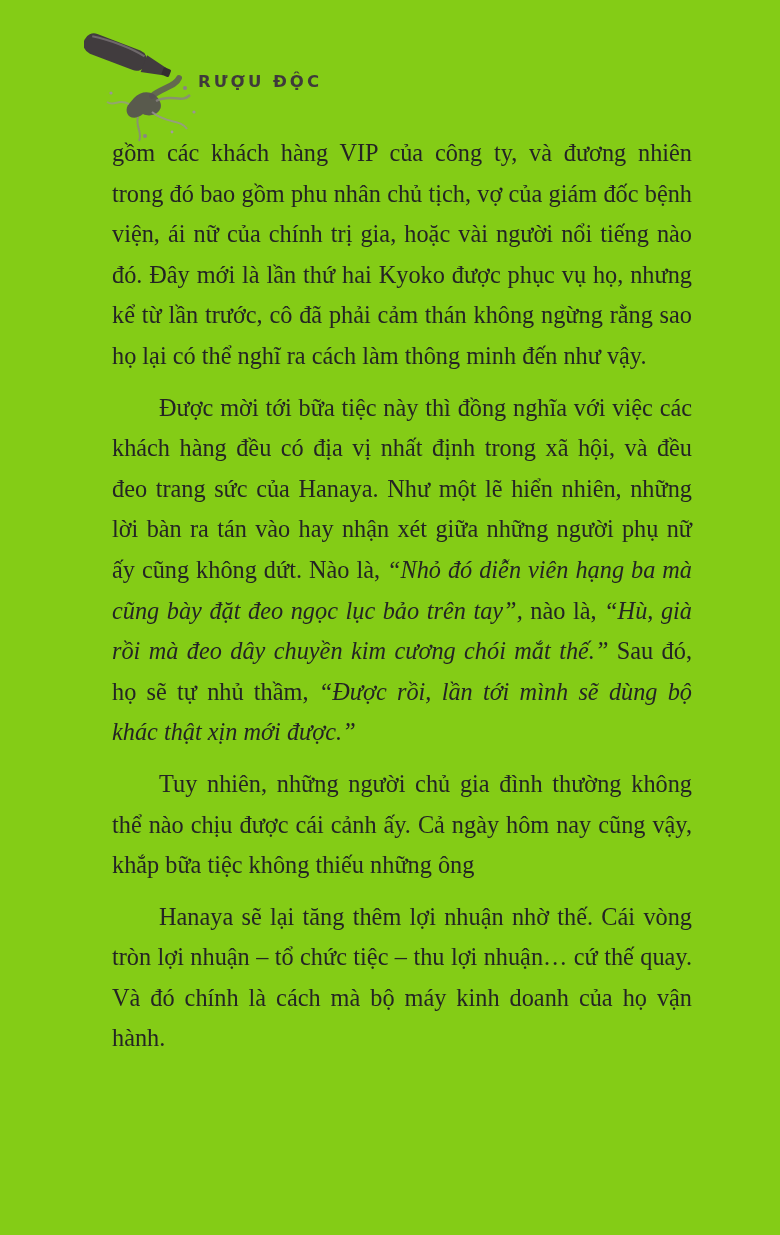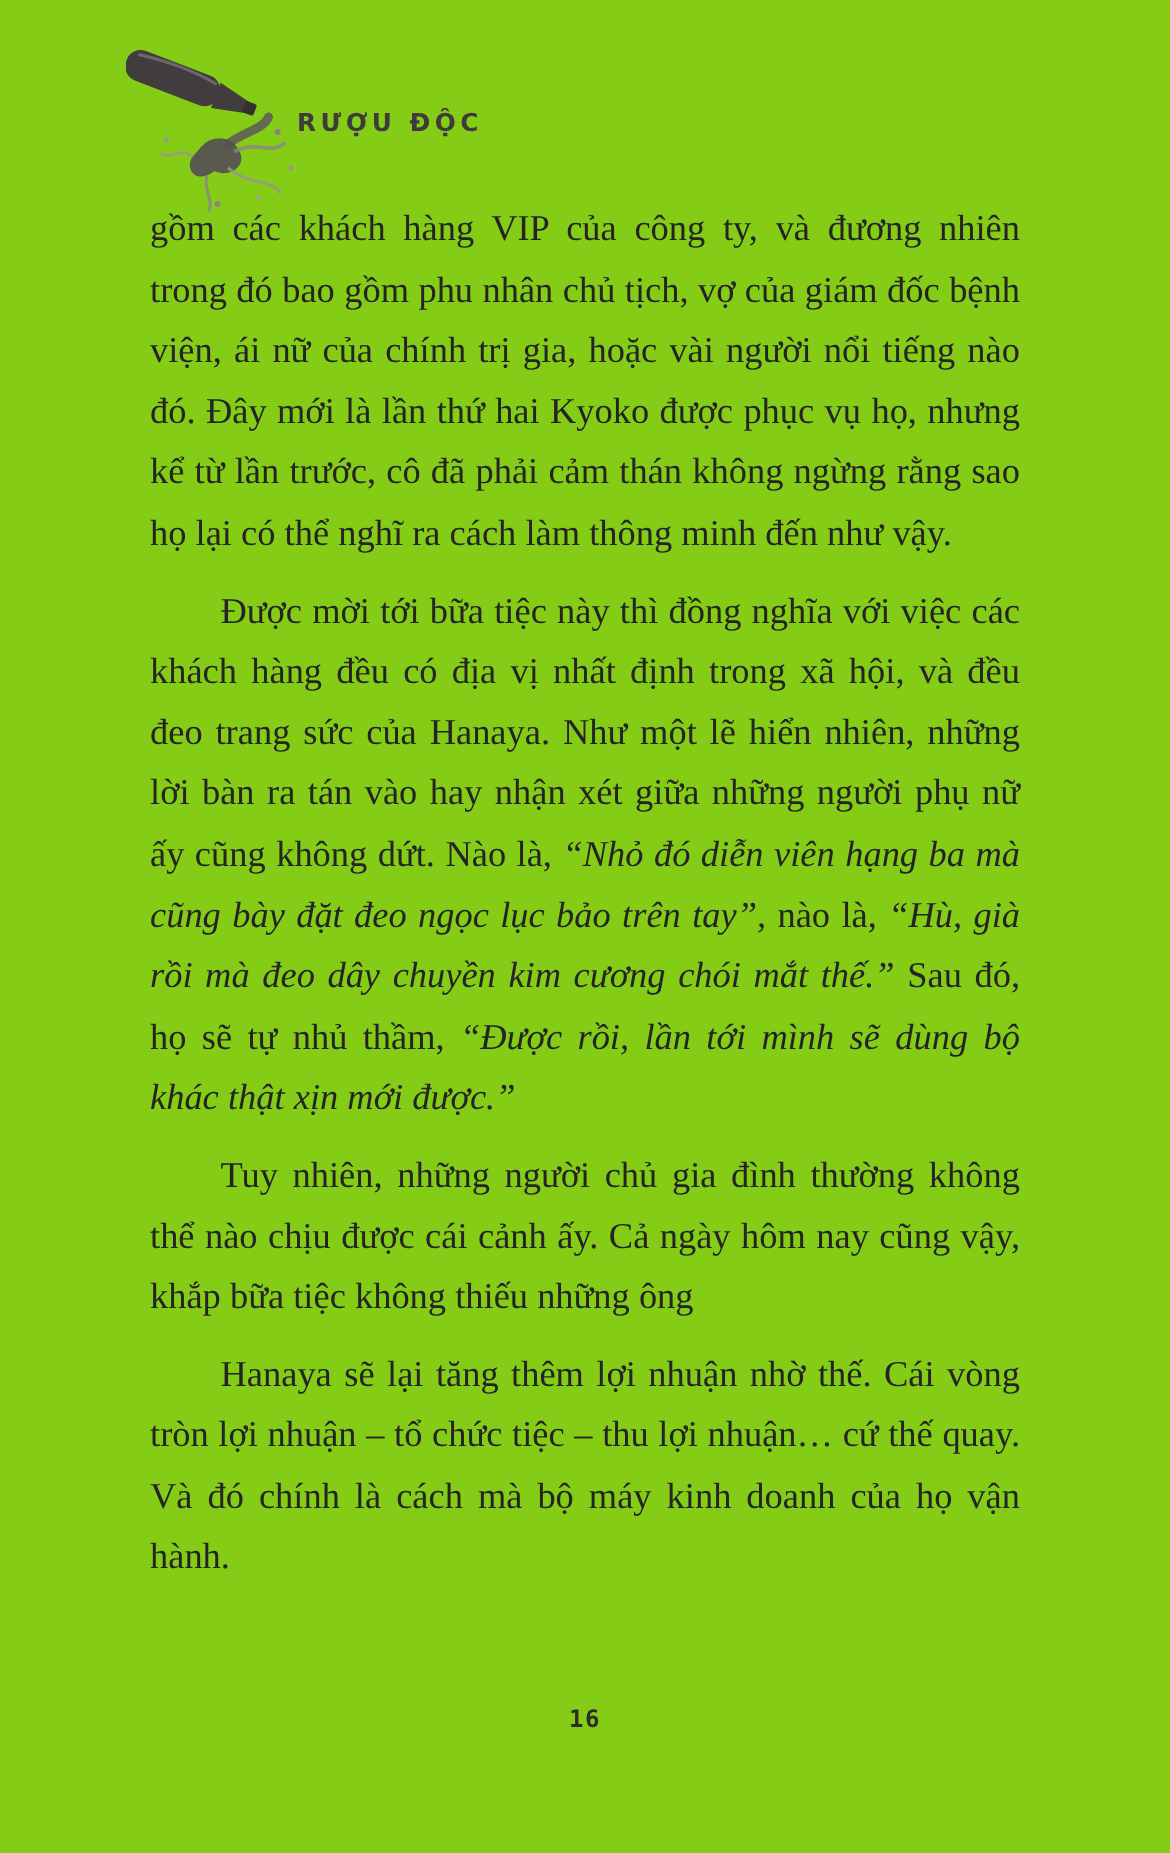--- a/index.html
+++ b/index.html
@@ -67,24 +67,21 @@
       <path d="M45,72 C 34,66 31,75 23,70" stroke="#9a9496" stroke-width="2" fill="none" opacity="0.7"></path>
       <circle cx="101" cy="56" r="2" fill="#8b8486"></circle>
       <circle cx="110" cy="80" r="1.6" fill="#9a9496"></circle>
       <circle cx="61" cy="104" r="2" fill="#8b8486"></circle>
       <circle cx="27" cy="61" r="1.6" fill="#9a9496"></circle>
       <circle cx="88" cy="100" r="1.4" fill="#a29c9e"></circle>
     </svg>
     <div class="chapter-title" style="color: rgb(63, 58, 59);">RƯỢU ĐỘC</div>
   </header>
 
-  <main class="page-body" id="page-body" style="color: rgb(36, 36, 36);">
+  <main class="page-body" id="page-body" style="color: rgb(36, 36, 36); margin-left: 12px;">
       <p class="para"><span>gồm các khách hàng VIP của công ty, và đương nhiên trong đó bao gồm phu nhân chủ tịch, vợ của giám đốc bệnh viện, ái nữ của chính trị gia, hoặc vài người nổi tiếng nào đó. Đây mới là lần thứ hai Kyoko được phục vụ họ, nhưng kể từ lần trước, cô đã phải cảm thán không ngừng rằng sao họ lại có thể nghĩ ra cách làm thông minh đến như vậy.</span></p>
       <p class="para indent"><span>Được mời tới bữa tiệc này thì đồng nghĩa với việc các khách hàng đều có địa vị nhất định trong xã hội, và đều đeo trang sức của Hanaya. Như một lẽ hiển nhiên, những lời bàn ra tán vào hay nhận xét giữa những người phụ nữ ấy cũng không dứt. Nào là, </span><em>“Nhỏ đó diễn viên hạng ba mà cũng bày đặt đeo ngọc lục bảo trên tay”,</em><span> nào là, </span><em>“Hù, già rồi mà đeo dây chuyền kim cương chói mắt thế.”</em><span> Sau đó, họ sẽ tự nhủ thầm, </span><em>“Được rồi, lần tới mình sẽ dùng bộ khác thật xịn mới được.”</em></p>
       <p class="para indent"><span>Tuy nhiên, những người chủ gia đình thường không thể nào chịu được cái cảnh ấy. Cả ngày hôm nay cũng vậy, khắp bữa tiệc không thiếu những ông</span></p>
       <p class="para indent"><span>Hanaya sẽ lại tăng thêm lợi nhuận nhờ thế. Cái vòng tròn lợi nhuận – tổ chức tiệc – thu lợi nhuận… cứ thế quay. Và đó chính là cách mà bộ máy kinh doanh của họ vận hành.</span></p>
     </main>
 
-  <footer class="page-footer">
-    <span class="page-number">16</span>
-  </footer>
 
 </div>
 
 </body></html>

